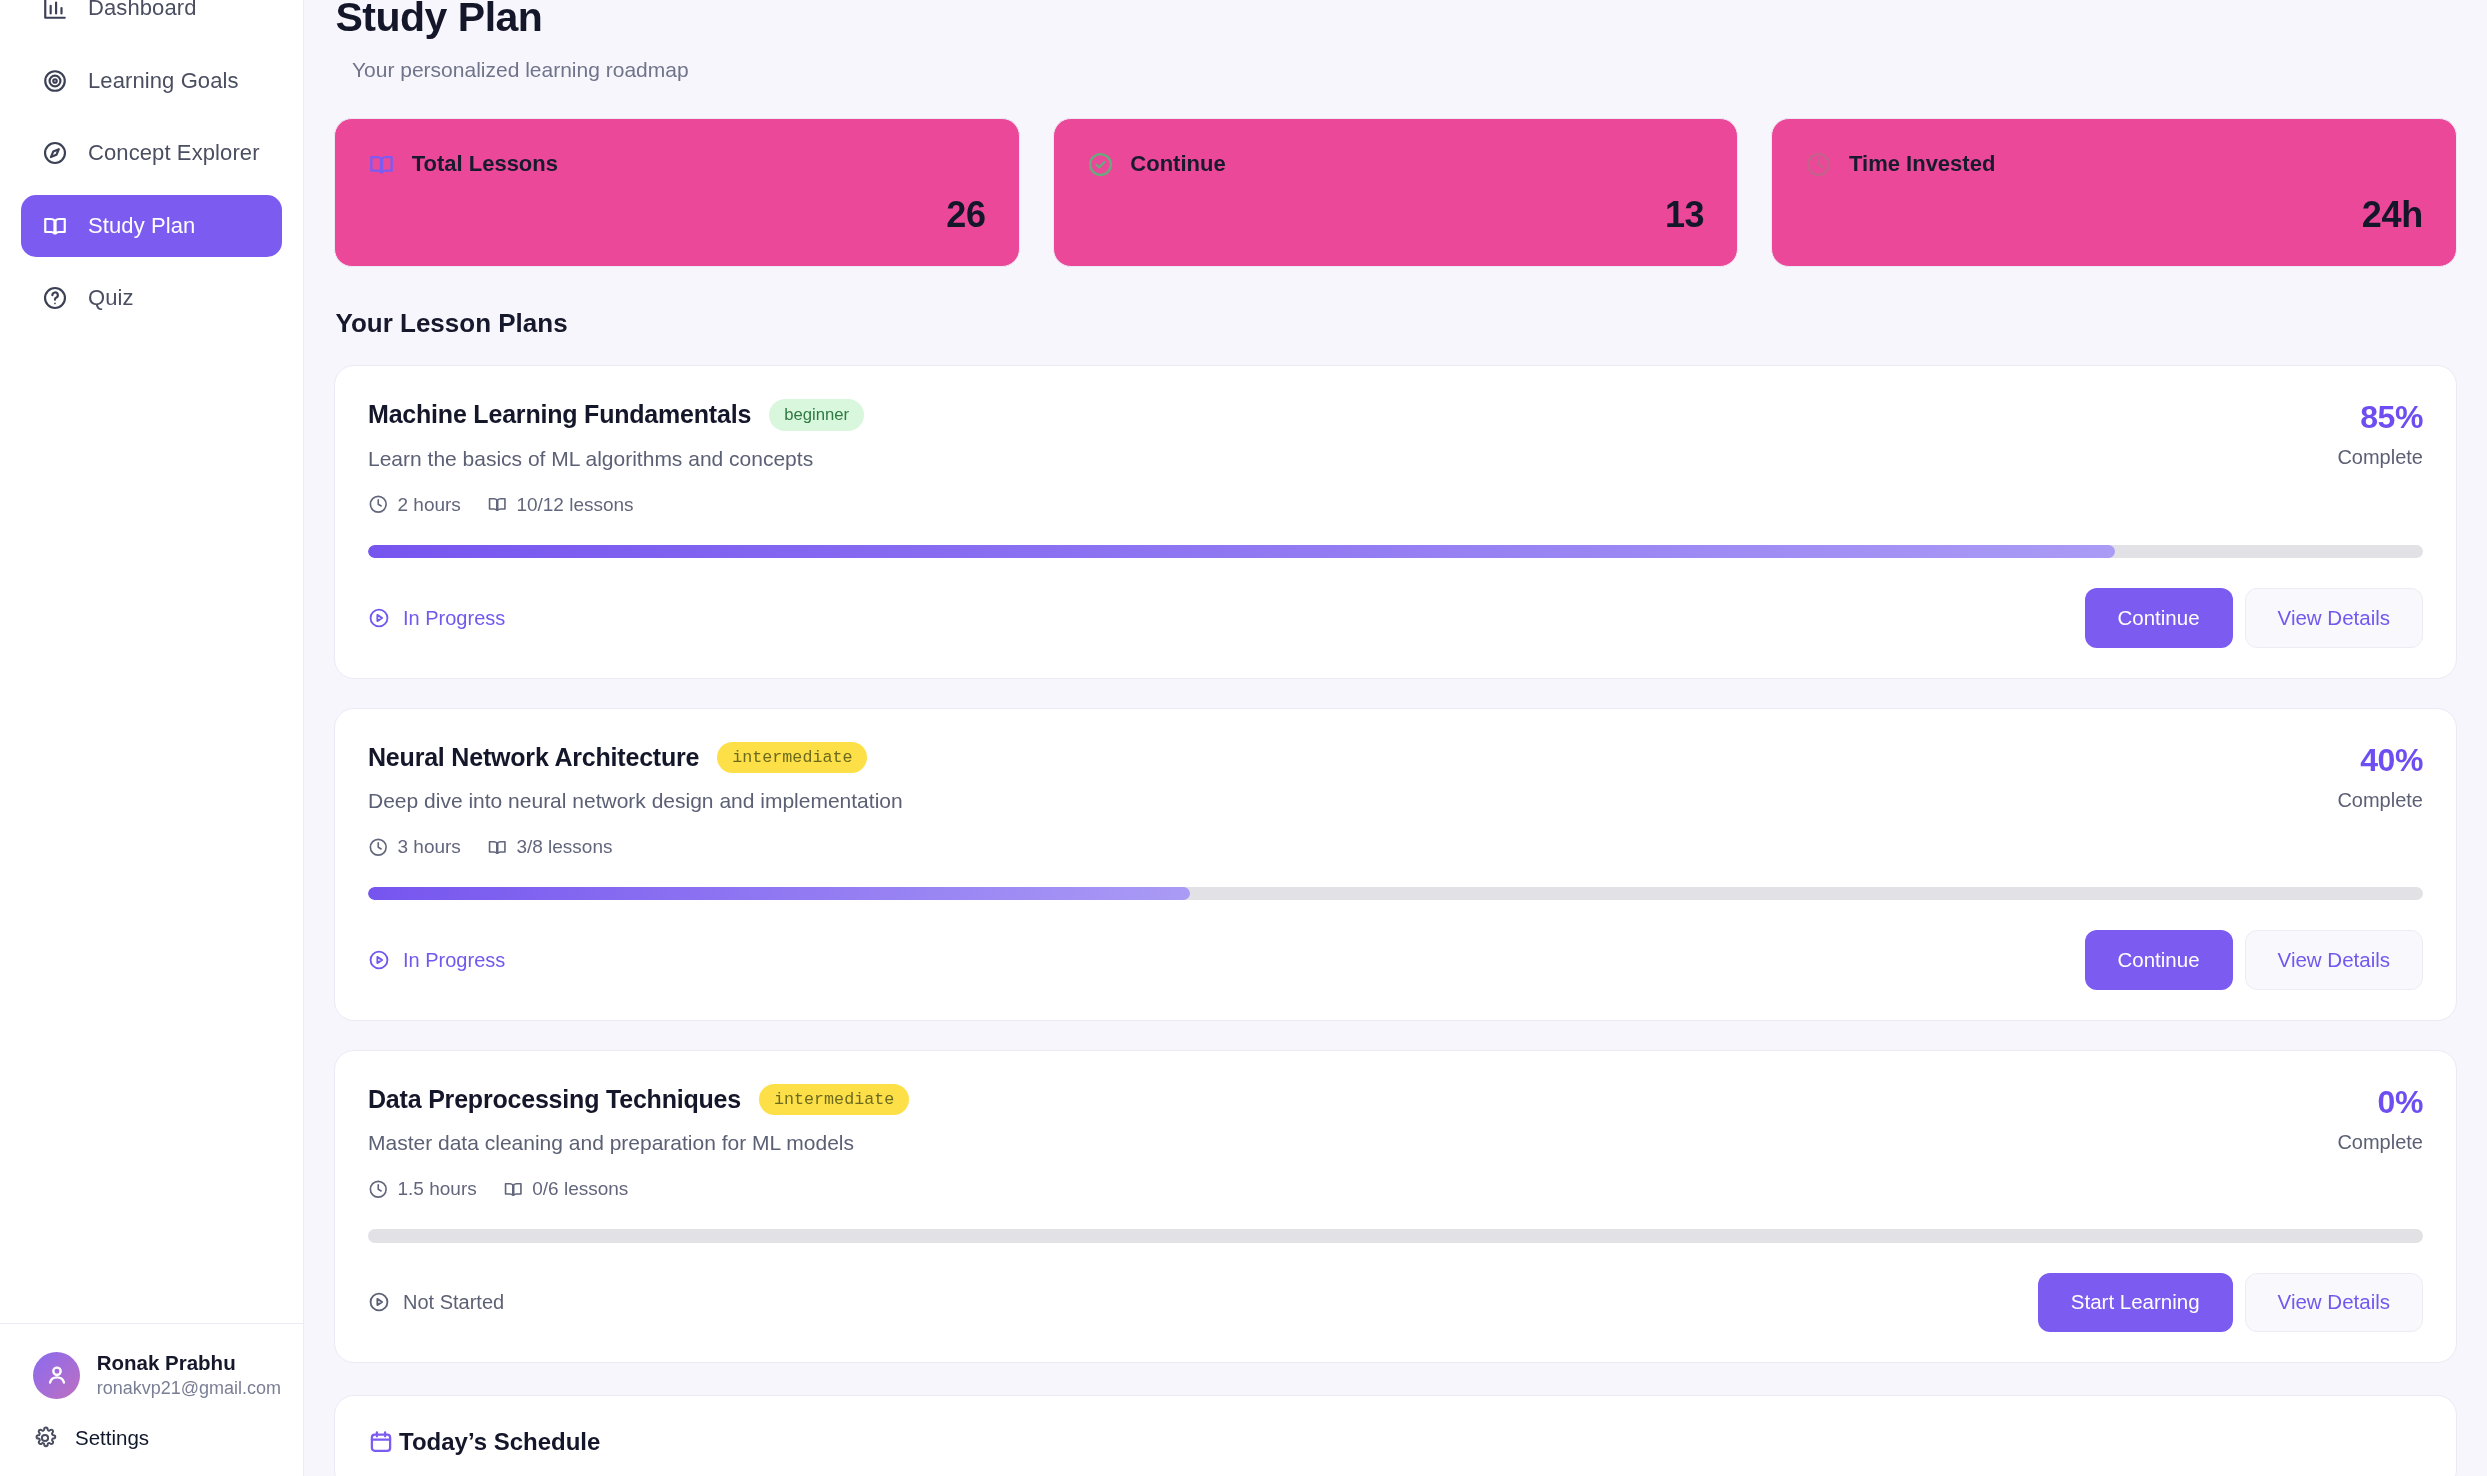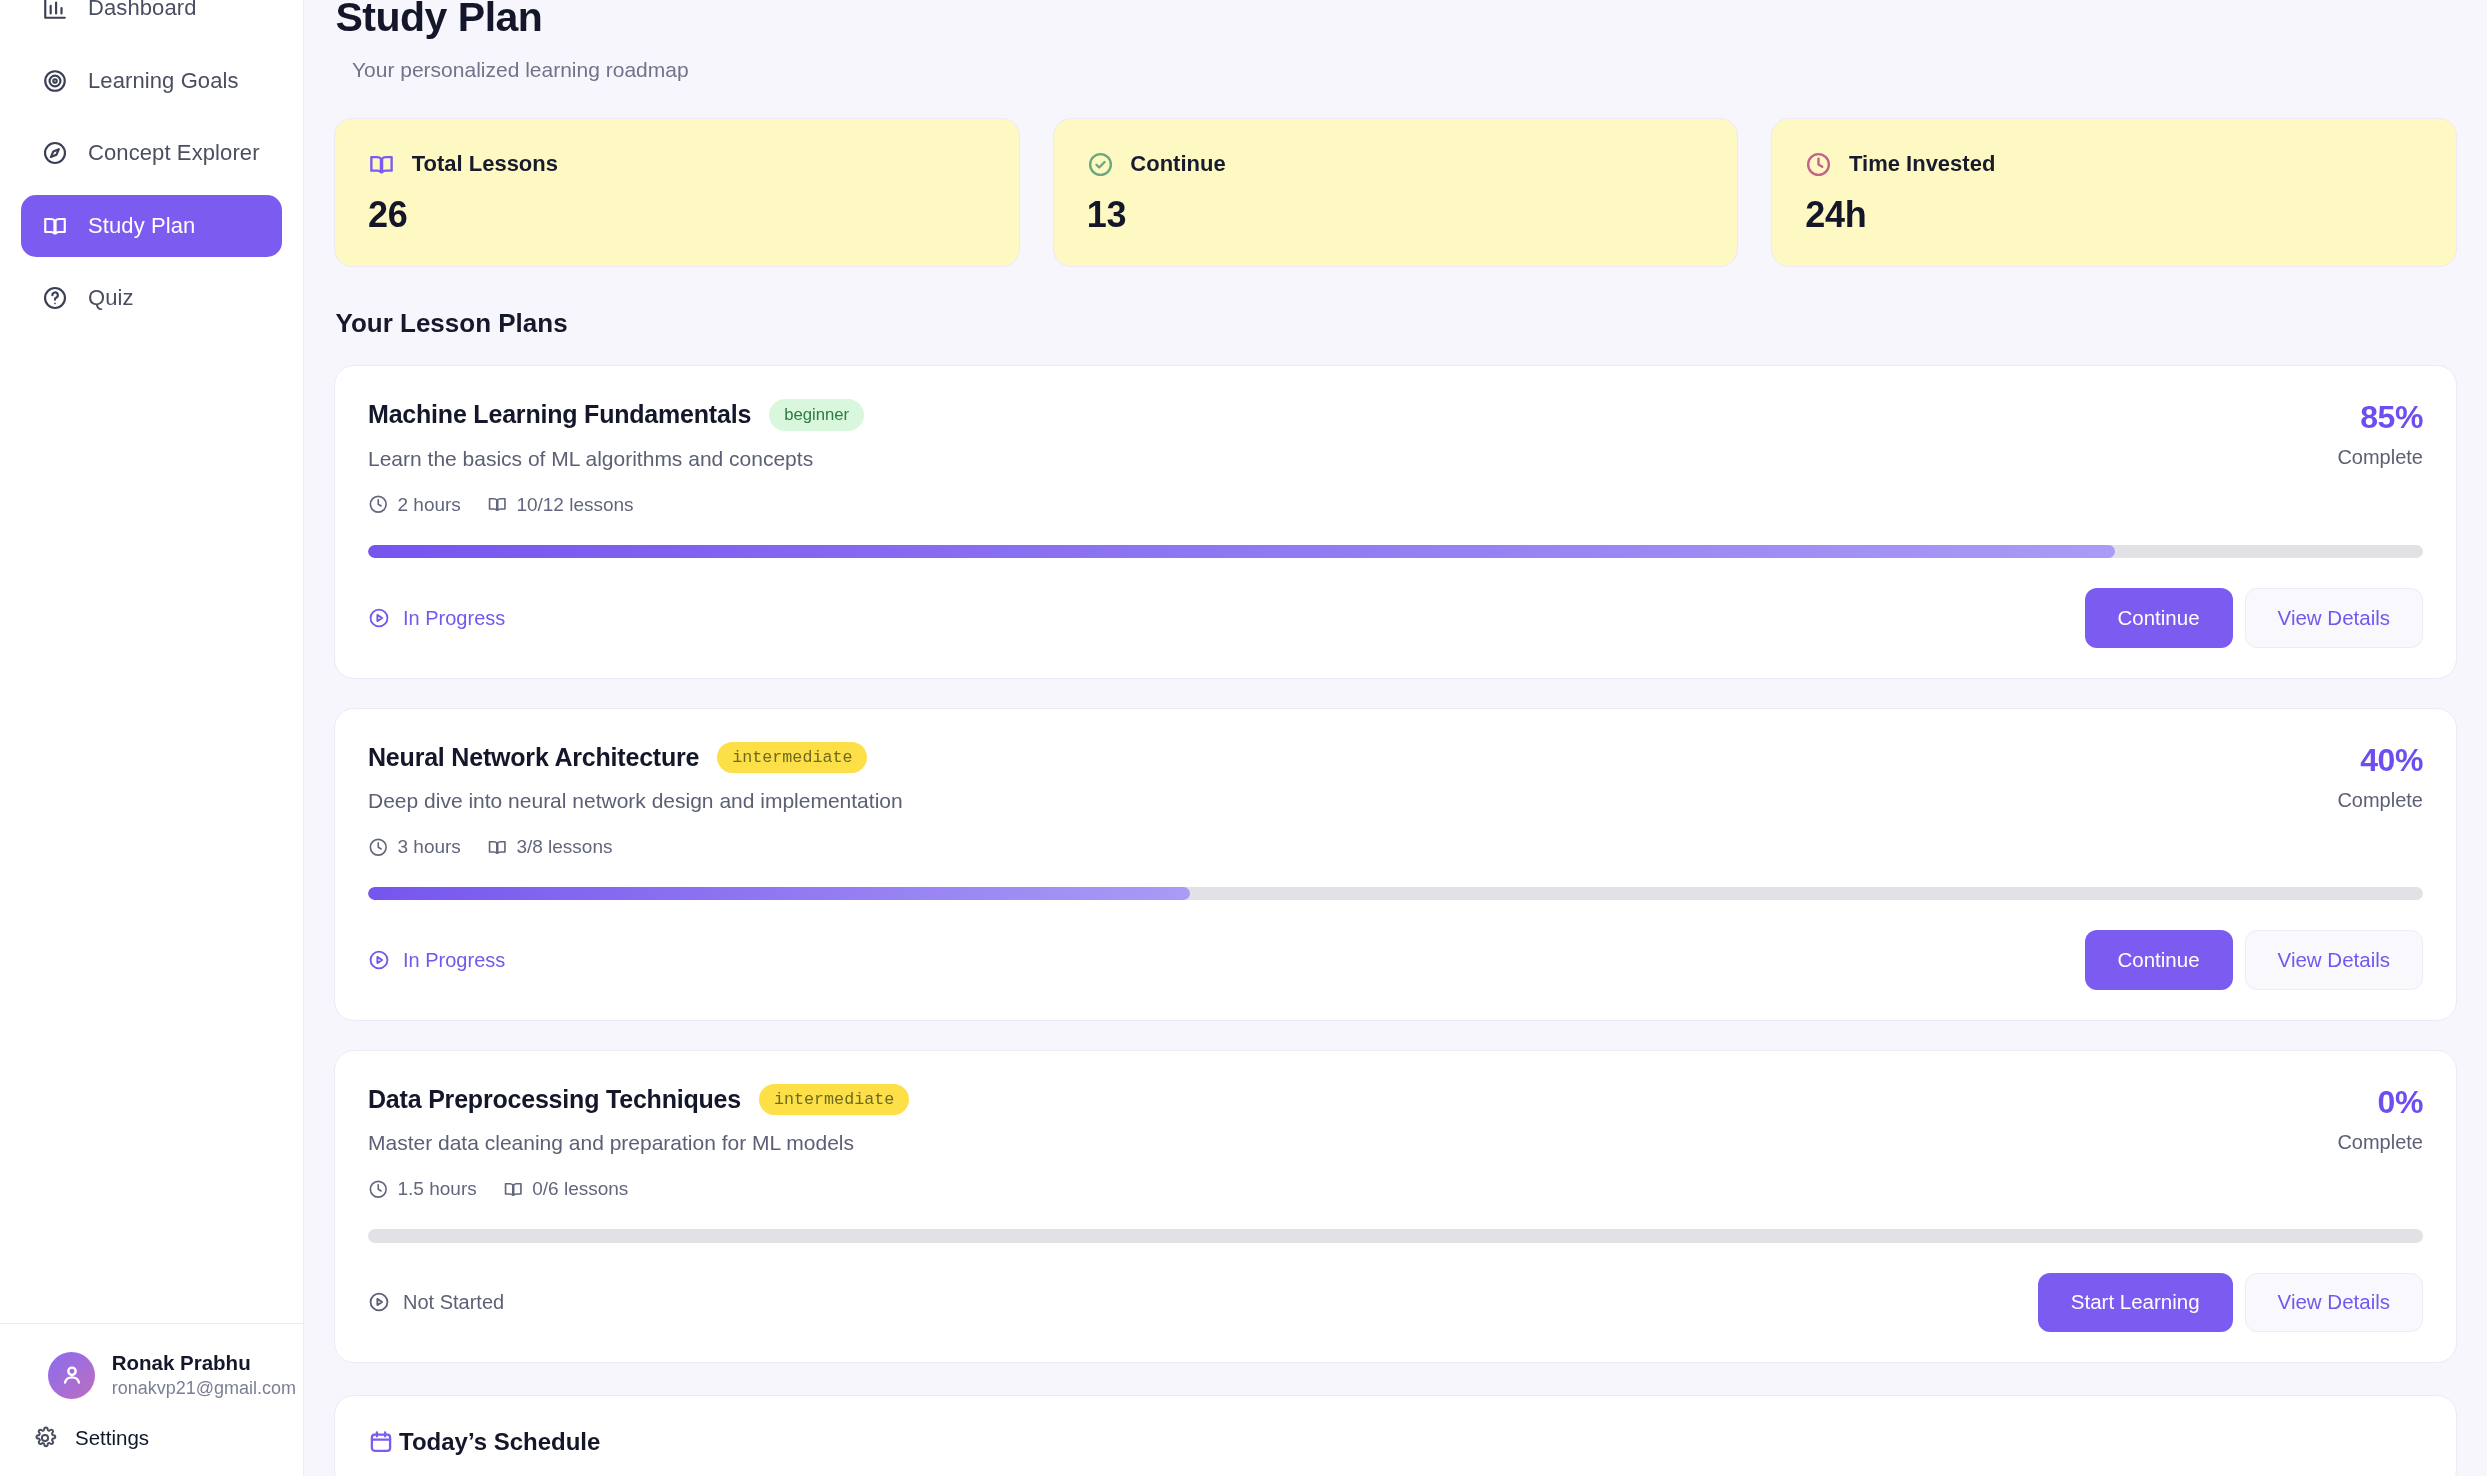--- a/index.html
+++ b/index.html
@@ -78,21 +78,21 @@
   .sidebar-divider {
     height: 1.5px;
     background: #ececf4;
     width: 100%;
   }
 
   .profile {
     display: flex;
     align-items: center;
     gap: 16.7px;
-    padding: 27px 33px 6px 48px;
+    padding: 27px 33px 6px 33px;
   }
   .avatar {
     width: 47px; height: 47px; border-radius: 50%;
     background: linear-gradient(135deg, #8b6bf0 0%, #bd6fc0 100%);
     display: flex; align-items: center; justify-content: center;
     flex: 0 0 47px;
   }
   .avatar svg { width: 26px; height: 26px; stroke: #ffffff; fill: none; stroke-width: 2.2; stroke-linecap: round; stroke-linejoin: round; }
   .profile-text { display: flex; flex-direction: column; gap: 3px; }
   .profile-name { font-size: 20.5px; font-weight: 700; color: #15172b; }
@@ -131,25 +131,26 @@
   }
 
   
   .stats {
     display: grid;
     grid-template-columns: repeat(3, 1fr);
     gap: 33px;
     margin-top: 36px;
   }
   .stat-card {
-    background: #fef9c3;
+    background: #ec4899;
     border: 1.5px solid #eceaf6;
     border-radius: 18px;
     padding: 32px 33px 33px 33px;
     height: 149px;
+    text-align: right;
   }
   .stat-head {
     display: flex; align-items: center; gap: 16.7px;
   }
   .stat-icon { width: 27px; height: 27px; flex: 0 0 27px; display:flex; align-items:center; justify-content:center;}
   .stat-icon svg { width: 27px; height: 27px; fill: none; stroke-width: 2.1; stroke-linecap: round; stroke-linejoin: round; }
   .stat-label { font-size: 22px; font-weight: 700; color: #181a2d; }
   .stat-value { font-size: 36px; font-weight: 700; color: #14162a; margin-top: 16.7px; letter-spacing: -0.3px;}
 
   .section-title {

